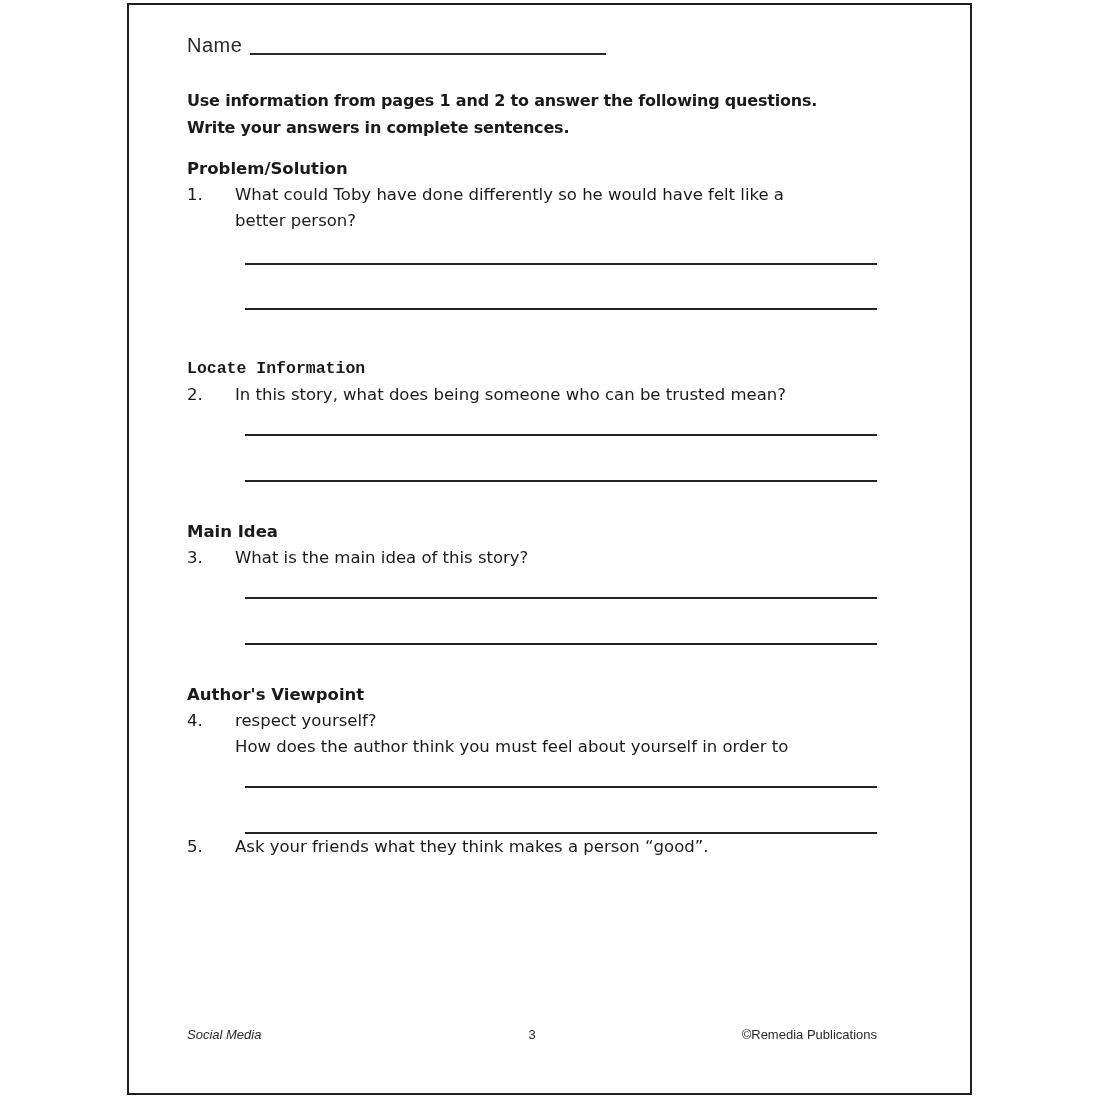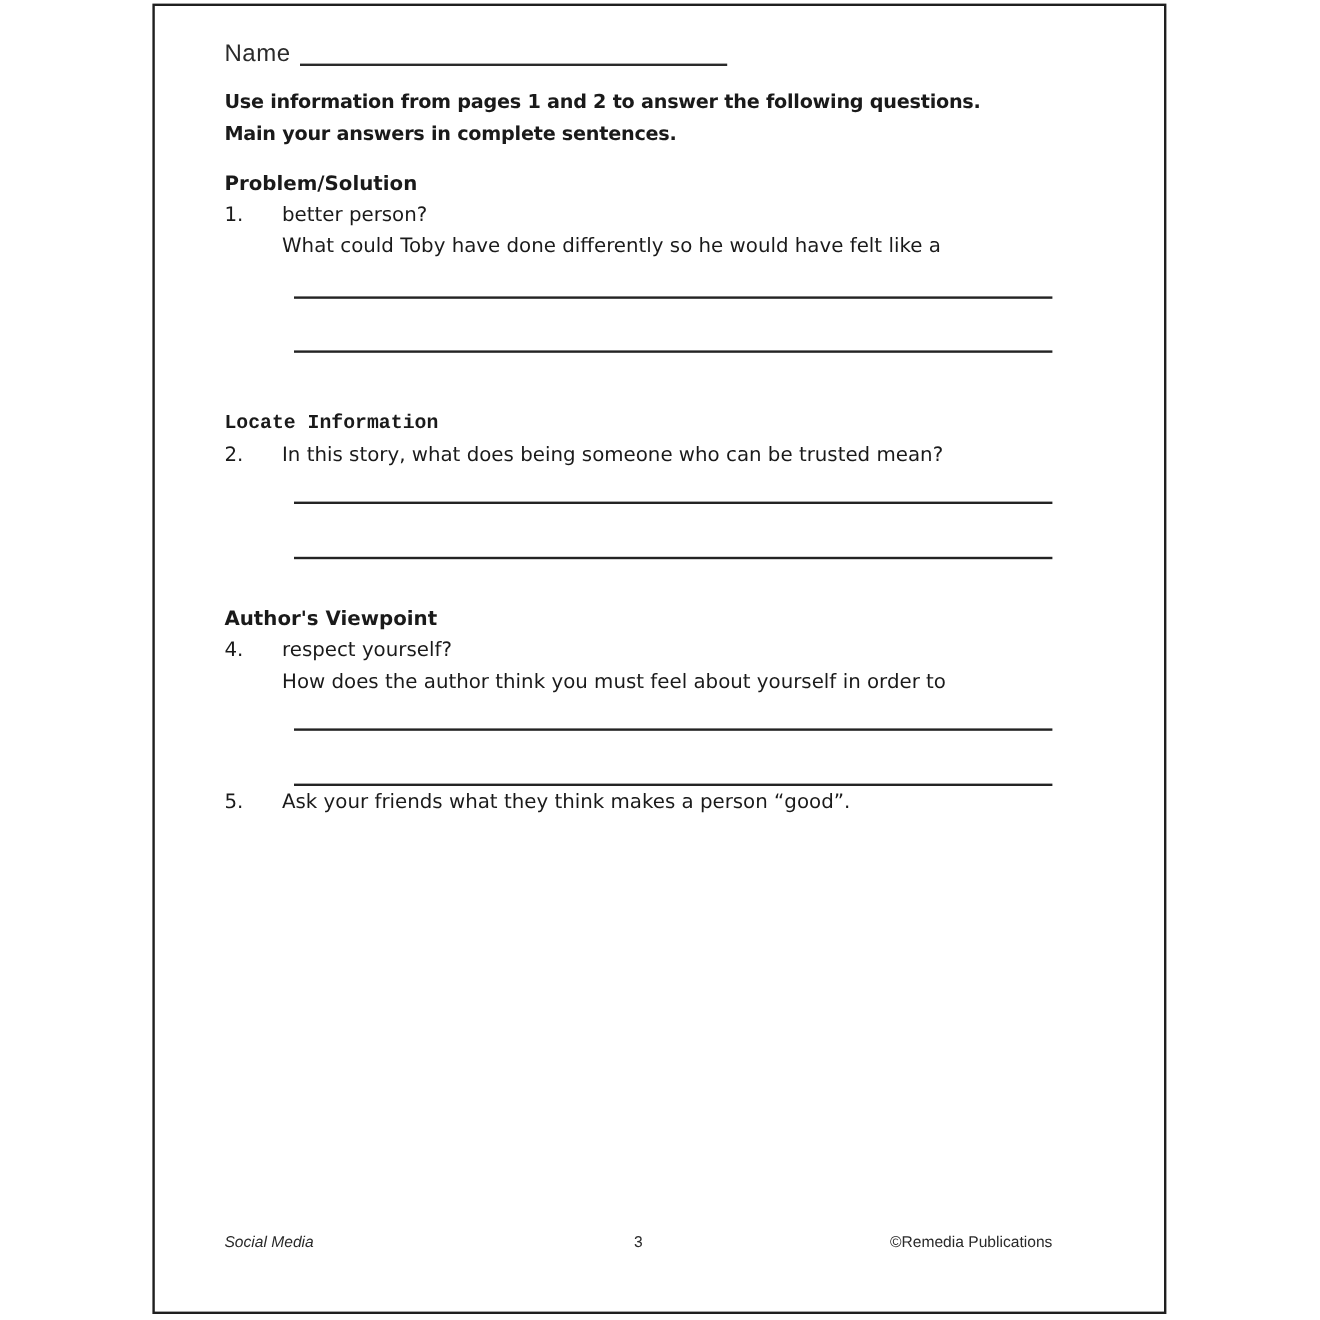--- a/index.html
+++ b/index.html
@@ -44,21 +44,21 @@
     color: #2b2b2b;
     line-height: 24px;
   }
   .name-line {
     width: 356px;
     height: 20px;
     border-bottom: 2px solid #2a2a2a;
   }
   
   .instructions {
-    margin-top: 12px;
+    margin-top: 28px;
     font-weight: bold;
     font-size: 16px;
     letter-spacing: -0.2px;
   }
   .instructions .line {
     line-height: 27px;
     white-space: nowrap;
   }
   
   .sec-heading {
@@ -128,48 +128,59 @@
 <div class="page">
   <div class="content">
 
     <div class="name-row">
       <span class="name-label">Name</span>
       <span class="name-line"></span>
     </div>
 
     <div class="instructions">
       <div class="line">Use information from pages 1 and 2 to answer the following questions.</div>
-      <div class="line">Main your answers in complete sentences.</div>
+      <div class="line">Write your answers in complete sentences.</div>
     </div>
 
     <div class="section">
       <div class="sec-heading" style="margin-top:15px">Problem/Solution</div>
       <div class="q-row">
         <div class="q-num">1.</div>
         <div class="q-text">
+          <div class="line">What could Toby have done differently so he would have felt like a</div>
           <div class="line">better person?</div>
-          <div class="line">What could Toby have done differently so he would have felt like a</div>
         </div>
       </div>
       <div class="ans-line ans-a1"></div>
       <div class="ans-line ans-b1"></div>
     </div>
 
     <div class="section">
       <div class="sec-heading mt-s2">Locate Information</div>
       <div class="q-row">
         <div class="q-num">2.</div>
         <div class="q-text">
           <div class="line">In this story, what does being someone who can be trusted mean?</div>
         </div>
       </div>
       <div class="ans-line ans-a"></div>
       <div class="ans-line ans-b"></div>
     </div>
 
+    <div class="section">
+      <div class="sec-heading mt-s3">Main Idea</div>
+      <div class="q-row">
+        <div class="q-num">3.</div>
+        <div class="q-text">
+          <div class="line">What is the main idea of this story?</div>
+        </div>
+      </div>
+      <div class="ans-line ans-a"></div>
+      <div class="ans-line ans-b"></div>
+    </div>
 
     <div class="section">
       <div class="sec-heading mt-s4">Author's Viewpoint</div>
       <div class="q-row">
         <div class="q-num">4.</div>
         <div class="q-text">
           <div class="line">respect yourself?</div>
           <div class="line">How does the author think you must feel about yourself in order to</div>
         </div>
       </div>

